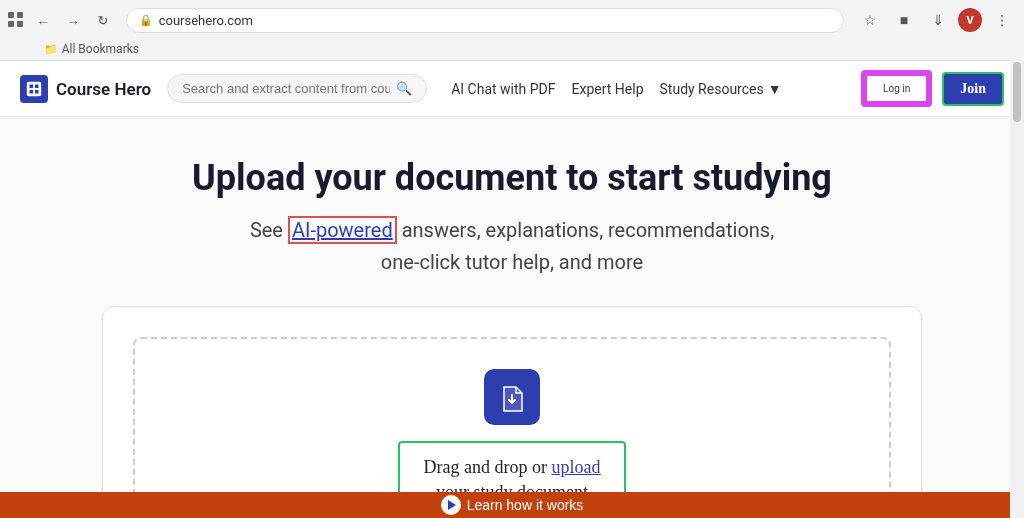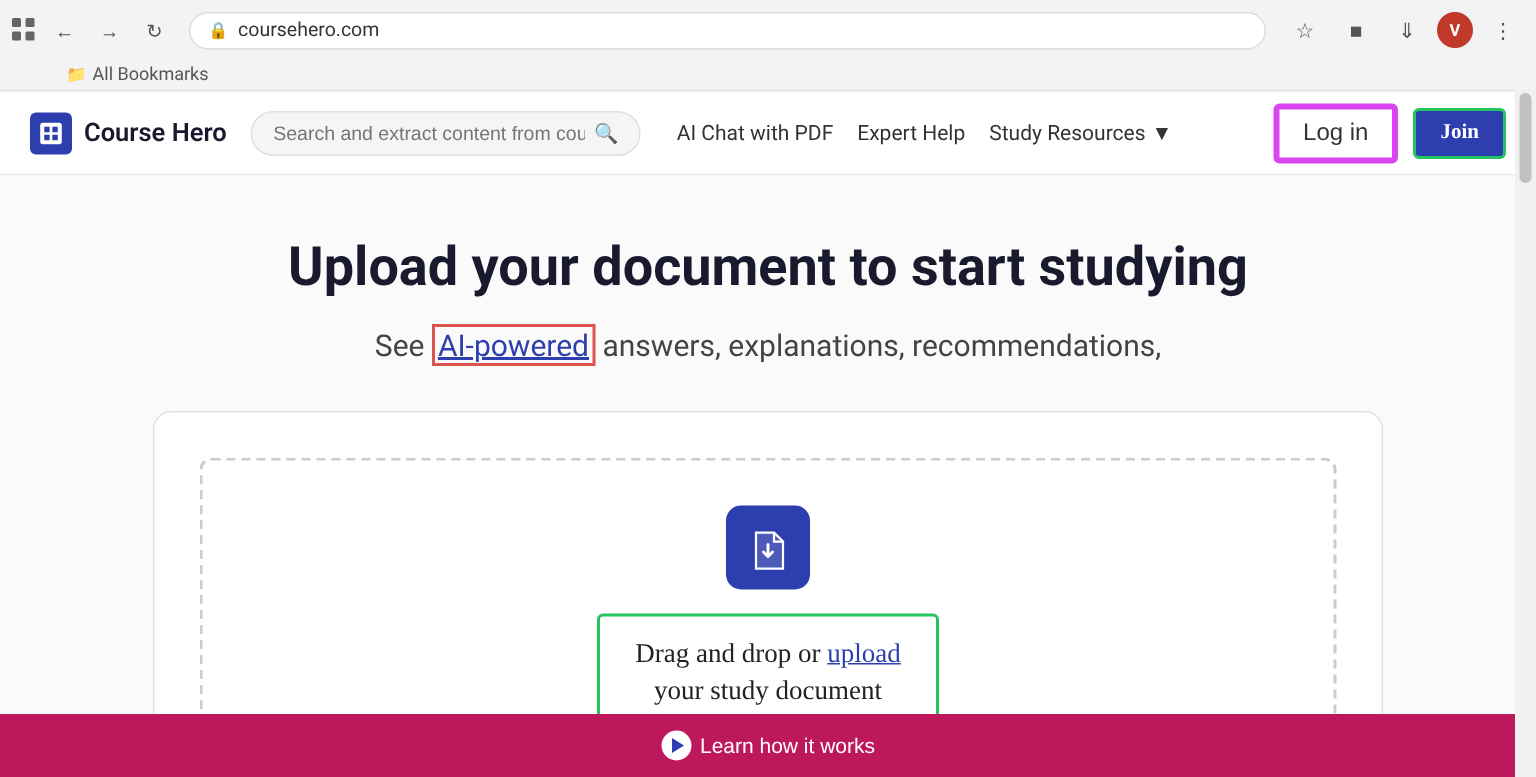--- a/index.html
+++ b/index.html
@@ -150,25 +150,25 @@
       
     }
     .nav-spacer { flex: 1; }
     .auth-buttons {
       display: flex;
       align-items: center;
       gap: 10px;
     }
     .login-btn {
       padding: 7px 16px;
-      border: 4px solid #d946ef;
+      border: 6px solid #d946ef;
       border-radius: 4px;
       background: transparent;
       color: #333;
-      font-size: 16px;
+      font-size: 10px;
       cursor: pointer;
       font-weight: 500;
     }
     .join-btn {
       padding: 7px 16px;
       border: 2px solid #22c55e;
       border-radius: 4px;
       background: #2d3fae;
       color: white;
       font-size: 14px;
@@ -249,22 +249,22 @@
       line-height: 1.4;
     }
     .upload-link {
       color: #2d3fae;
       text-decoration: underline;
       cursor: pointer;
     }
 
     
     .bottom-bar {
-      background: #be185d;
-      height: 42px;
+      background: #c2410c;
+      height: 26px;
       display: flex;
       align-items: center;
       justify-content: center;
       gap: 8px;
       position: fixed;
       bottom: 0;
       left: 0;
       right: 0;
     }
     .learn-how-btn {
@@ -386,20 +386,21 @@
     <button class="join-btn">Join</button>
   </div>
 </div>
 
 <div class="main-content">
   <h1 class="hero-title">Upload your document to start studying</h1>
 
   <p class="hero-subtitle">
     <span>See </span><a class="ai-powered-link">AI-powered</a><span> answers, explanations, recommendations,</span>
     <br>
+    <span>one-click tutor help, and more</span>
   </p>
 
   <div class="upload-card">
     <div class="upload-inner">
       <div class="upload-doc-icon">
         <svg viewBox="0 0 32 32" fill="none" xmlns="http://www.w3.org/2000/svg">
           <rect width="32" height="32" rx="6" fill="#2d3fae"></rect>
           <path d="M8 6h12l6 6v18H8V6z" fill="white" opacity="0.15"></path>
           <path d="M8 6h12l6 6v18H8V6z" stroke="white" stroke-width="1.5" fill="none"></path>
           <path d="M20 6v6h6" stroke="white" stroke-width="1.5"></path>

